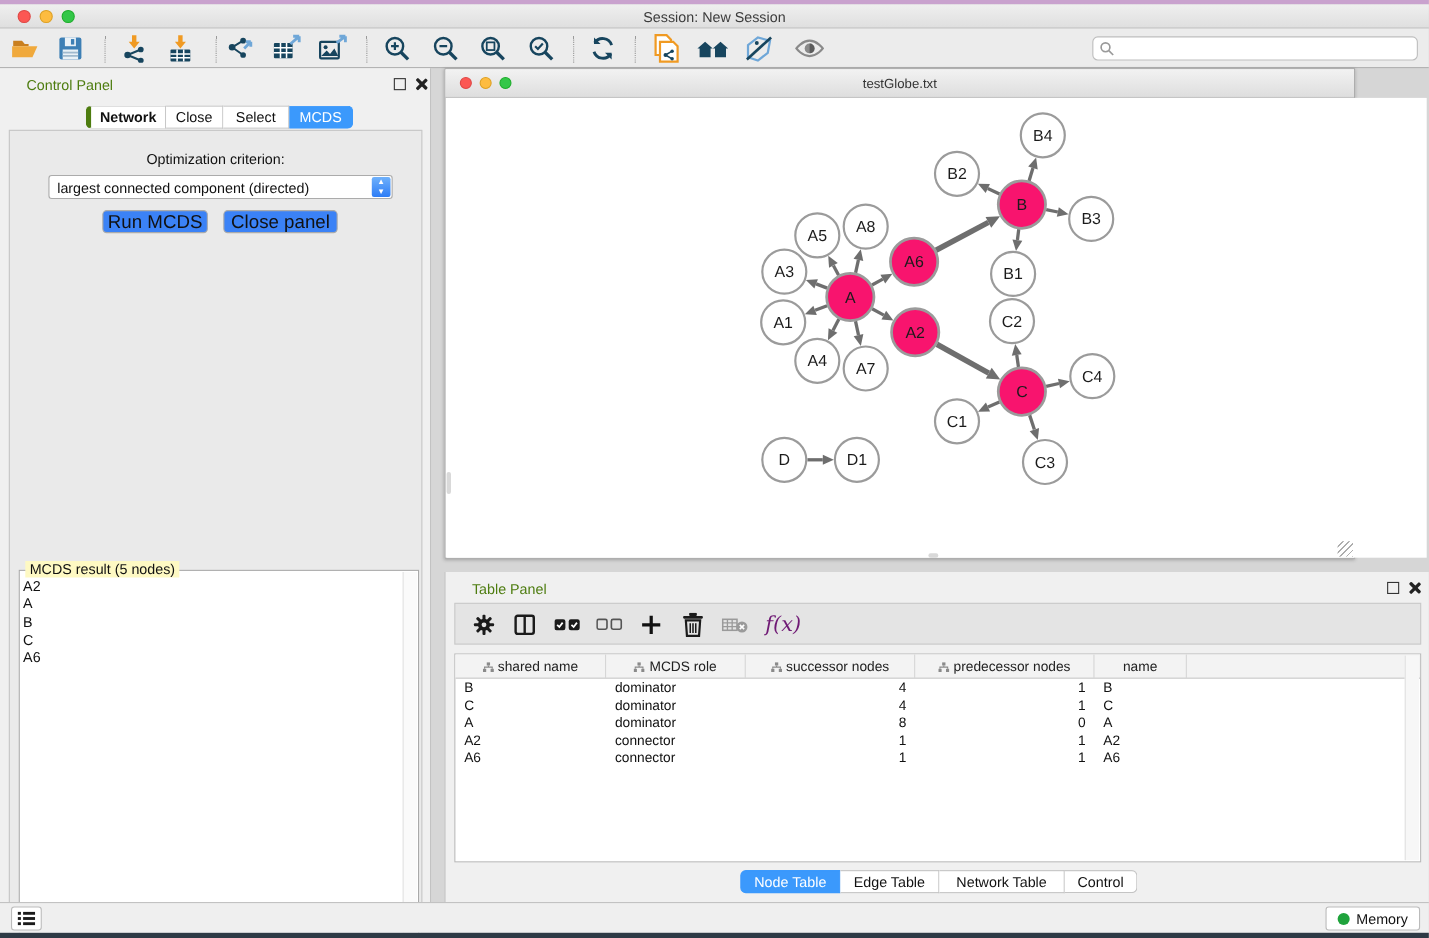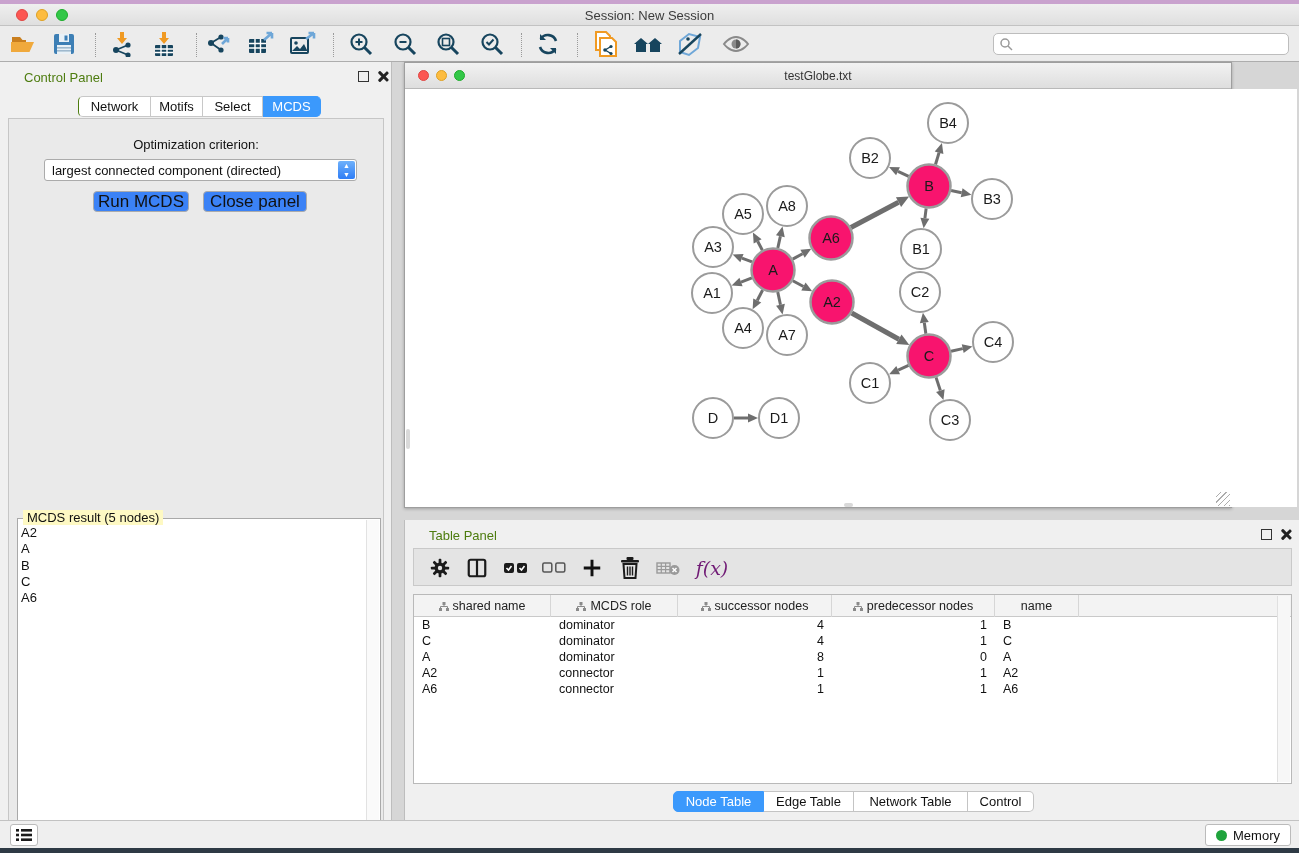--- a/index.html
+++ b/index.html
@@ -25,21 +25,21 @@
   #control-panel { left:0; top:62px; width:392px; height:758px; background:#F0F0F0; border-right:1px solid #BDBDBD; }
   .panel-head { position:absolute; left:0; top:0; width:100%; height:28px; }
   .panel-head .pt { position:absolute; left:24px; top:8px; font-size:13px; color:#4d7c0f; }
   .float-btn { position:absolute; top:9px; width:11px; height:11px; border:1.5px solid #333; background:transparent; }
   .close-x { position:absolute; top:8px; width:13px; height:13px; }
   .close-x::before,.close-x::after{ content:""; position:absolute; left:6px; top:0; width:2.5px; height:13px; background:#222; border-radius:1px;}
   .close-x::before{ transform:rotate(45deg);} .close-x::after{ transform:rotate(-45deg);}
 
   #cp-tabs { position:absolute; left:78px; top:34px; height:21px; display:flex; }
   .cp-tab { height:21px; border:1px solid #C8C8C8; border-left:none; background:#fff; font-size:13px; color:#111; display:flex; align-items:center; justify-content:center; }
-  .cp-tab:first-child{ border-left:1px solid #4d7c0f; border-radius:5px 0 0 5px; }
+  .cp-tab:first-child{ border-left:5px solid #4d7c0f; border-radius:5px 0 0 5px;font-weight:bold; }
   .cp-tab:last-child{ border-radius:0 5px 5px 0; }
   .cp-tab.active { background:#3B99FC; border-color:#3B99FC; color:#fff; }
 
   #cp-content { position:absolute; left:8px; top:56px; width:376px; height:746px; background:#EAEAEA; border:1px solid #C6C6C6; }
   #opt-label { position:absolute; left:0; width:100%; top:18px; text-align:center; font-size:13px; color:#111; }
   #mcds-select { position:absolute; left:35px; top:40px; width:313px; height:22px; background:#fff; border:1px solid #ABABAB; border-radius:3px; font-size:13px; color:#111; display:flex; align-items:center; padding-left:7px; }
   #mcds-select .stepper { position:absolute; right:1px; top:1px; width:17px; height:18px; background:linear-gradient(#6FB1FB,#2E7DF6); border-radius:2px; color:#fff; font-size:7px; line-height:9px; text-align:center; }
   .cp-btn { position:absolute; top:72px; height:21px; background:#3b82f6; border:1px solid #ABABAB; border-radius:4px; font-size:17px; color:#111; display:flex; align-items:center; justify-content:center; }
 
   #result-group { position:absolute; left:8px; top:399px; width:364px; height:340px; background:#fff; border:1px solid #A9A9A9; }
@@ -249,21 +249,21 @@
 </div>
 
 <div class="abs" id="control-panel">
   <div class="panel-head">
     <span class="pt">Control Panel</span>
     <span class="float-btn" style="left:358px;"></span>
     <span class="close-x" style="left:376px;"></span>
   </div>
   <div id="cp-tabs">
       <div class="cp-tab" style="width: 73px;">Network</div>
-      <div class="cp-tab" style="width: 52px;">Motifs</div>
+      <div class="cp-tab" style="width: 52px;">Close</div>
       <div class="cp-tab" style="width: 60px;">Select</div>
       <div class="cp-tab active" style="width: 58px;">MCDS</div>
     </div>
   <div id="cp-content">
     <div id="mcds-select">
       <span>largest connected component (directed)</span>
       <span class="stepper">▲<br>▼</span>
     </div>
     <div id="opt-label">Optimization criterion:</div>
     <button class="cp-btn" style="left:84px; width:96px;">Run MCDS</button>

